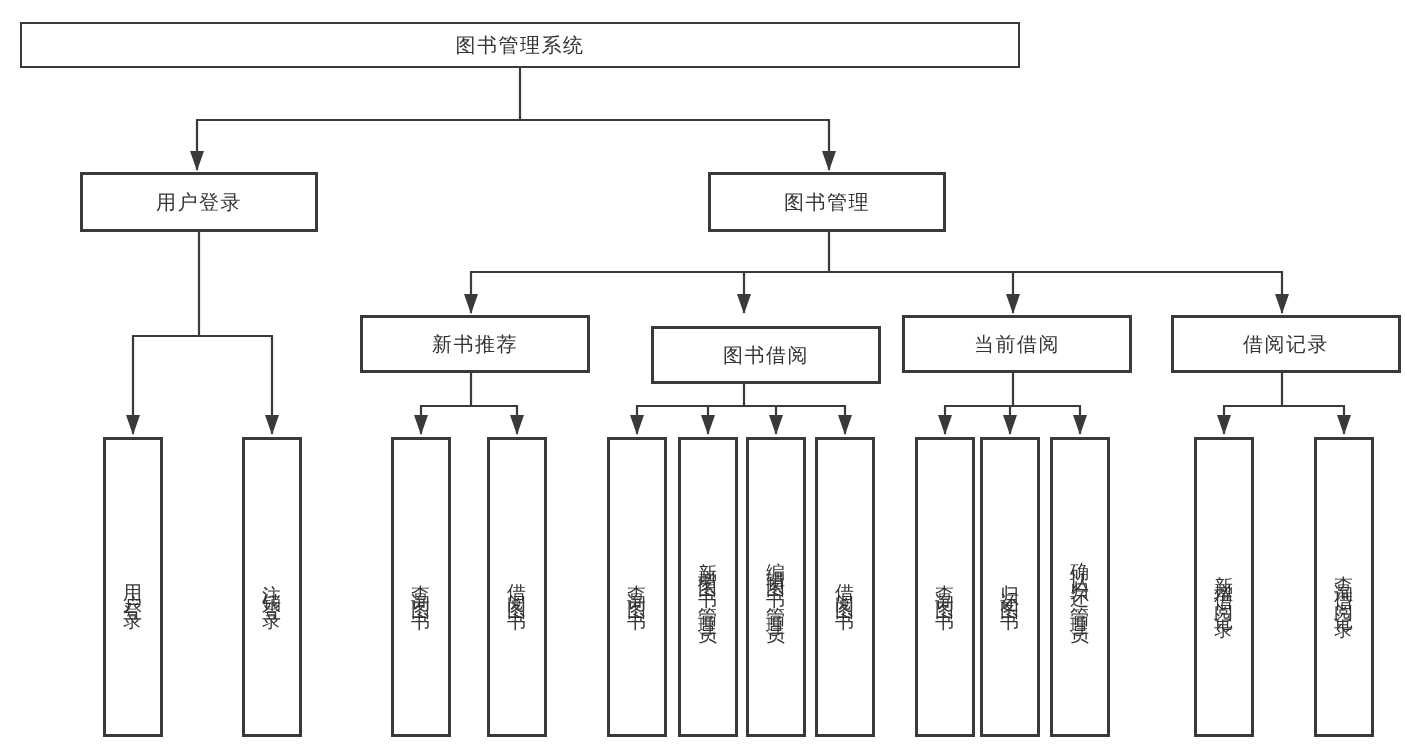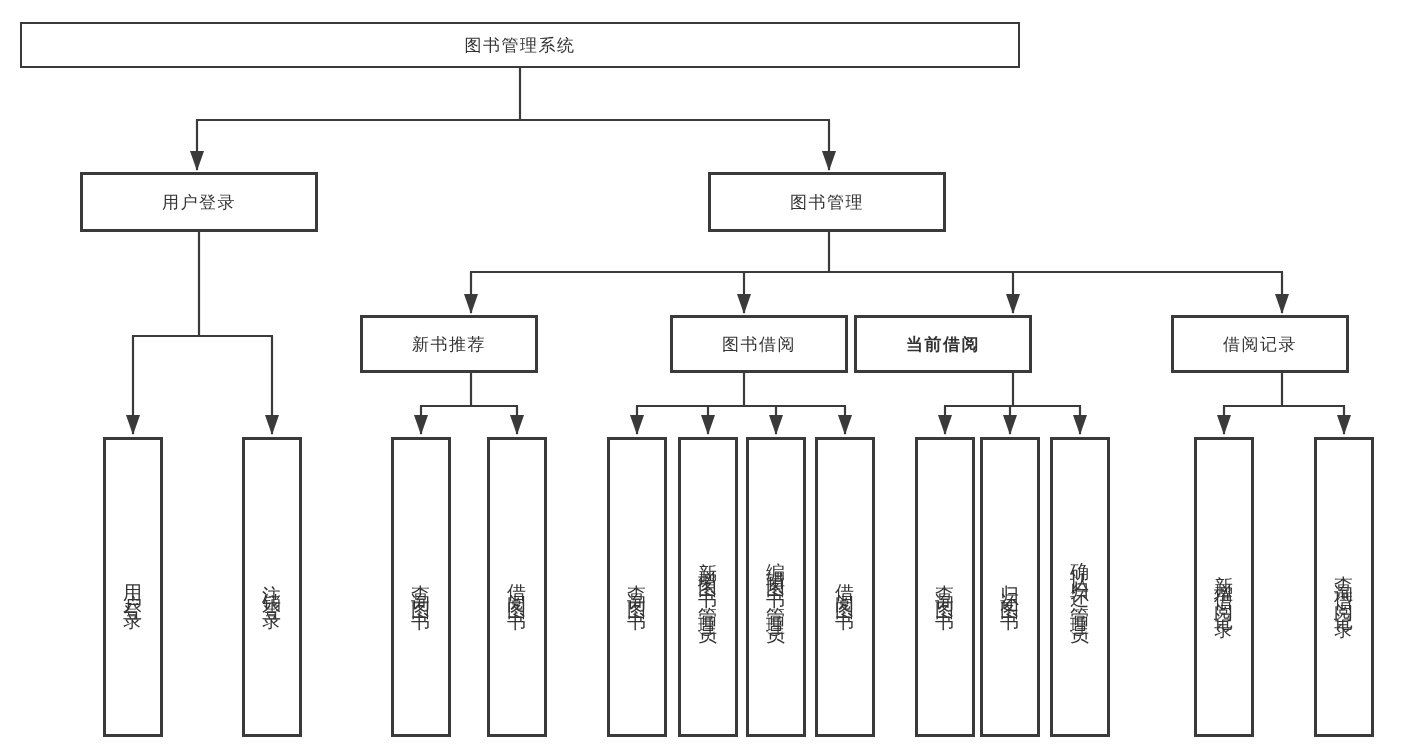--- a/index.html
+++ b/index.html
@@ -24,31 +24,31 @@
   .box{
     position:absolute;
     background:#ffffff;
     border:3px solid var(--line);
     box-sizing:border-box;
     display:flex;align-items:center;justify-content:center;
     color:var(--text);
     z-index:1;
   }
   .box .hlabel{
-    font-size:17px;
+    font-size:20px;
     letter-spacing:1.5px;
     white-space:nowrap;
     color:var(--text);
   }
   .root{
     left:20px;top:22px;width:1000px;height:46px;
     border-width:2px;
   }
   .lvl2{top:172px;width:238px;height:60px;}
-  .lvl3{top:315px;width:178px;height:58px;}
+  .lvl3{top:315px;width:230px;height:58px;}
 
   
   .leaf{
     position:absolute;
     top:437px;width:60px;height:300px;
     background:#ffffff;
     border:3px solid var(--line);
     box-sizing:border-box;
     display:flex;align-items:center;justify-content:center;
     z-index:1;
@@ -147,24 +147,24 @@
   <div class="box lvl2" style="left:80px;">
     <span class="hlabel">用户登录</span>
   </div>
   <div class="box lvl2" style="left:708px;">
     <span class="hlabel">图书管理</span>
   </div>
 
   <div class="box lvl3" style="left:360px;">
     <span class="hlabel">新书推荐</span>
   </div>
-  <div class="box lvl3" style="left:670px;">
+  <div class="box lvl3" style="left:651px;margin-top:11px;">
     <span class="hlabel">图书借阅</span>
   </div>
-  <div class="box lvl3" style="left:854px;font-weight:bold;">
+  <div class="box lvl3" style="left:902px;">
     <span class="hlabel">当前借阅</span>
   </div>
   <div class="box lvl3" style="left:1171px;">
     <span class="hlabel">借阅记录</span>
   </div>
 
   <div class="leaf" style="left:103px;">
     <span class="vtext">用户登录</span>
   </div>
   <div class="leaf" style="left:242px;">

